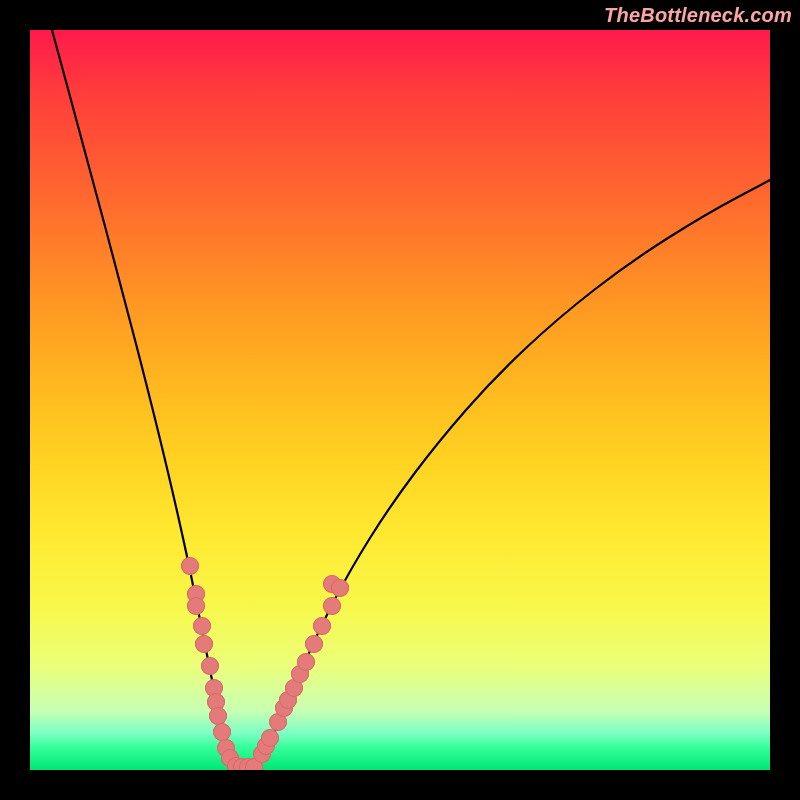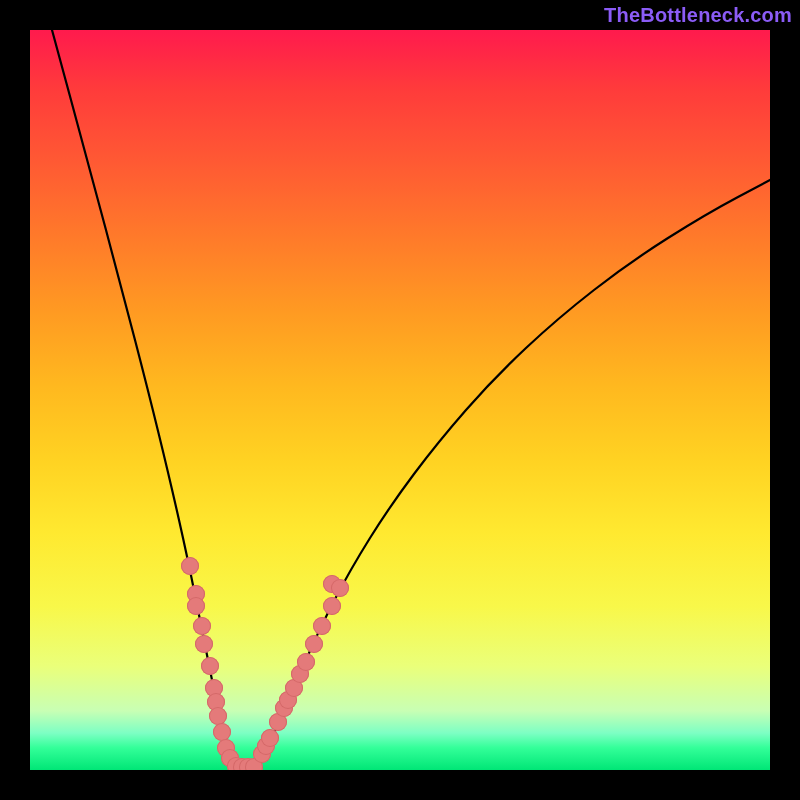--- a/index.html
+++ b/index.html
@@ -39,25 +39,26 @@
       #7dffc4 95%,
       #33ff99 97%,
       #00e676 100%
     );
     overflow: hidden;
   }
   .watermark {
     position: absolute;
     top: 4px;
     right: 8px;
-    color: #8b5cf6;
+    color: #fca5a5;
     font-size: 20px;
     font-weight: 600;
     letter-spacing: 0.2px;
     user-select: none;
+    font-style: italic;
   }
   svg.curve {
     position: absolute;
     left: 0; top: 0;
     width: 740px;
     height: 740px;
   }
   .curve path {
     fill: none;
     stroke: #000;

